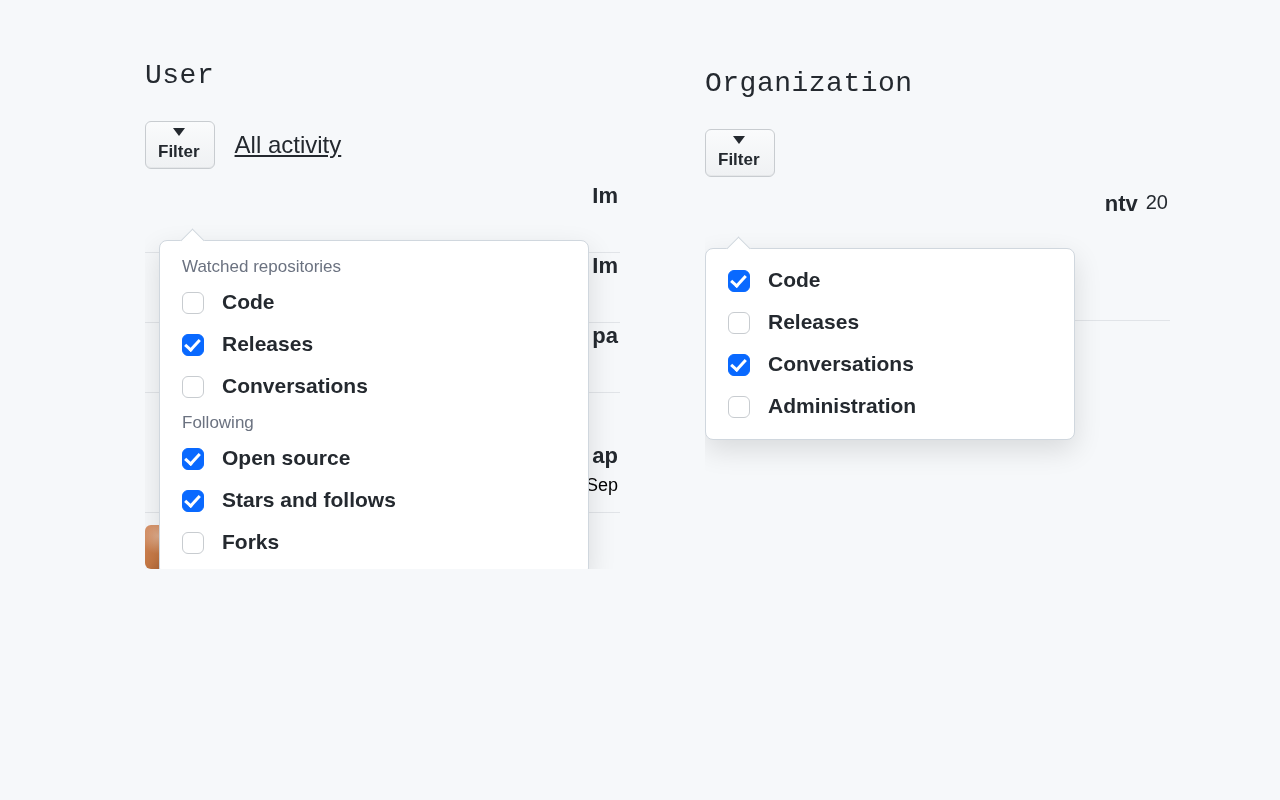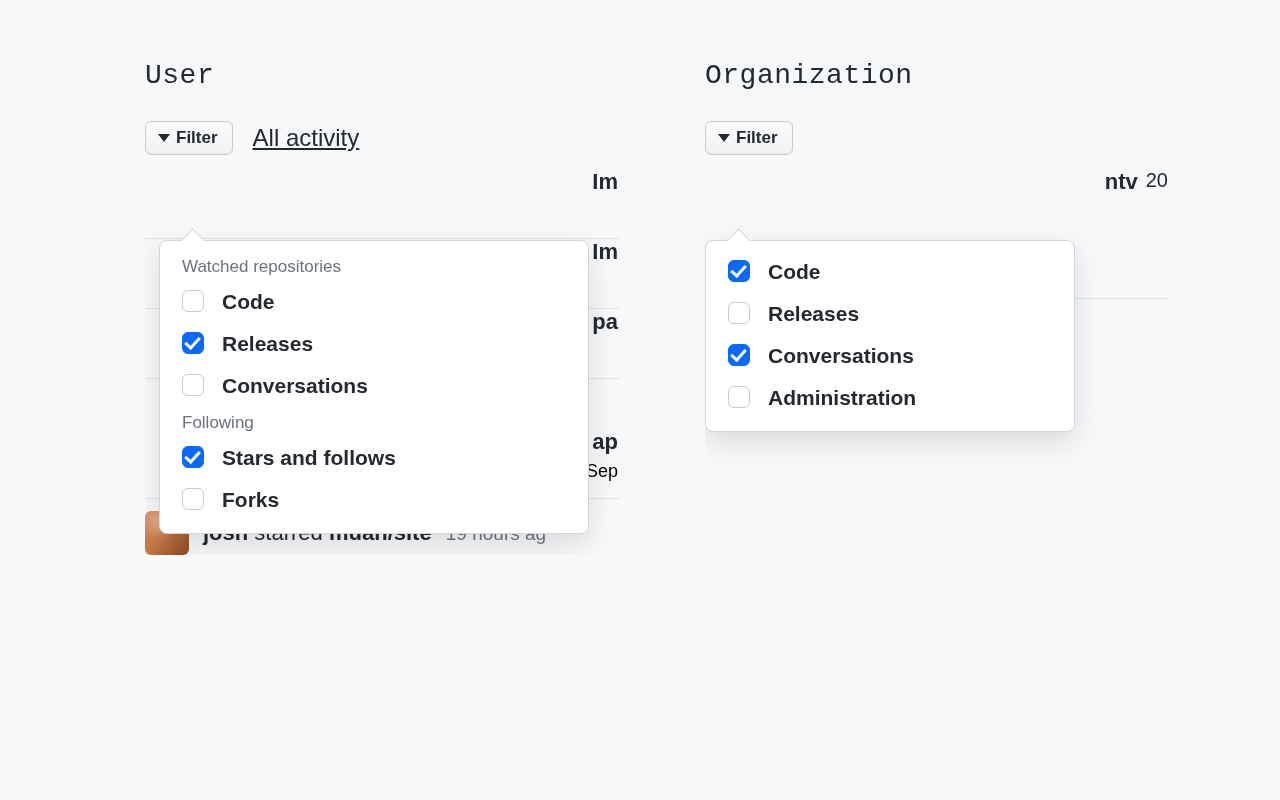--- a/index.html
+++ b/index.html
@@ -11,21 +11,21 @@
     .col { width:560px; position:relative; }
     h2.section { font-family: "SFMono-Regular", Consolas, "Courier New", monospace;
                  font-weight:400; font-size:28px; margin:0 0 30px 0;
                  letter-spacing:0.5px;}
     .filter-row { display:flex; align-items:center; gap:20px; margin-bottom:14px;}
     .filter-btn { display:inline-flex; align-items:center; gap:6px;
                   background:linear-gradient(180deg,#fafbfc,#eff1f3);
                   border:1px solid #c8ccd0; border-radius:6px;
                   font-size:17px; font-weight:600; color:#24292f;
                   padding:6px 14px 6px 12px; cursor:pointer;
-                  box-shadow: inset 0 -1px 0 rgba(0,0,0,0.04);}
+                  box-shadow: inset 0 -1px 0 rgba(0,0,0,0.04); flex-direction: column;}
     .caret-down { display:inline-block; width:0; height:0;
                   border-left:6px solid transparent; border-right:6px solid transparent;
                   border-top:8px solid #24292f; }
     .activity-txt { font-size:24px;text-decoration:underline; }
     .bg-rows { position:relative; }
     .bg-row { display:flex; justify-content:space-between; align-items:flex-start;
               border-bottom:1px solid #e1e4e8; height:70px;
               font-size:22px; font-weight:400; color:#24292f;
               padding-right:2px; white-space:nowrap;}
     .bg-row.tall { height:120px; align-items:flex-end; padding-bottom:16px;
@@ -53,21 +53,21 @@
                border-radius:8px; box-shadow:0 10px 28px rgba(0,0,0,0.12);
                z-index:10; padding:10px 0 12px 0;}
     .popover::before{
       content:""; position:absolute; top:-9px; left:24px;
       width:16px; height:16px; background:#fff;
       border-left:1px solid #d0d7de; border-top:1px solid #d0d7de;
       transform:rotate(45deg);}
     .pop-user { left:14px; top:180px; width:430px; }
     .pop-org  { left:0; top:180px; width:370px; }
     .group-lbl { font-size:17px; color:#6b7280; padding:6px 22px 4px 22px;}
-    .opt { display:flex; align-items:flex-start; gap:18px; padding:9px 22px;
+    .opt { display:flex; align-items:flex-end; gap:18px; padding:9px 22px;
            font-size:21px; font-weight:600; cursor:pointer;}
     .cb { width:22px; height:22px; border-radius:6px; border:1.5px solid #c8ccd0;
           background:#fff; position:relative; flex:0 0 22px;}
     .cb.checked { background:#0969ff; border-color:#0969ff;}
     .cb.checked::after{
       content:""; position:absolute; left:5px; top:1px;
       width:6px; height:12px;
       border:solid #fff; border-width:0 3px 3px 0;
       transform:rotate(42deg);}
     .clip-right { overflow:hidden; }
@@ -127,30 +127,34 @@
           <span class="cb checked"></span>
           <span>Releases</span>
         </div>
         <div class="opt">
           <span class="cb"></span>
           <span>Conversations</span>
         </div>
         <div class="group-lbl">Following</div>
         <div class="opt">
           <span class="cb checked"></span>
+          <span>Open source</span>
+        </div>
+        <div class="opt">
+          <span class="cb checked"></span>
           <span>Stars and follows</span>
         </div>
         <div class="opt">
           <span class="cb"></span>
           <span>Forks</span>
         </div>
       </div>
   </div>
 
-  <div class="col clip-right" style="width:465px;">
+  <div class="col clip-right" style="width:465px;margin-top:8px;">
     <h2 class="section">Organization</h2>
 
     <div class="filter-row">
       <button class="filter-btn">
         <span class="caret-down"></span>
         <span>Filter</span>
       </button>
     </div>
 
     <div class="bg-rows">

